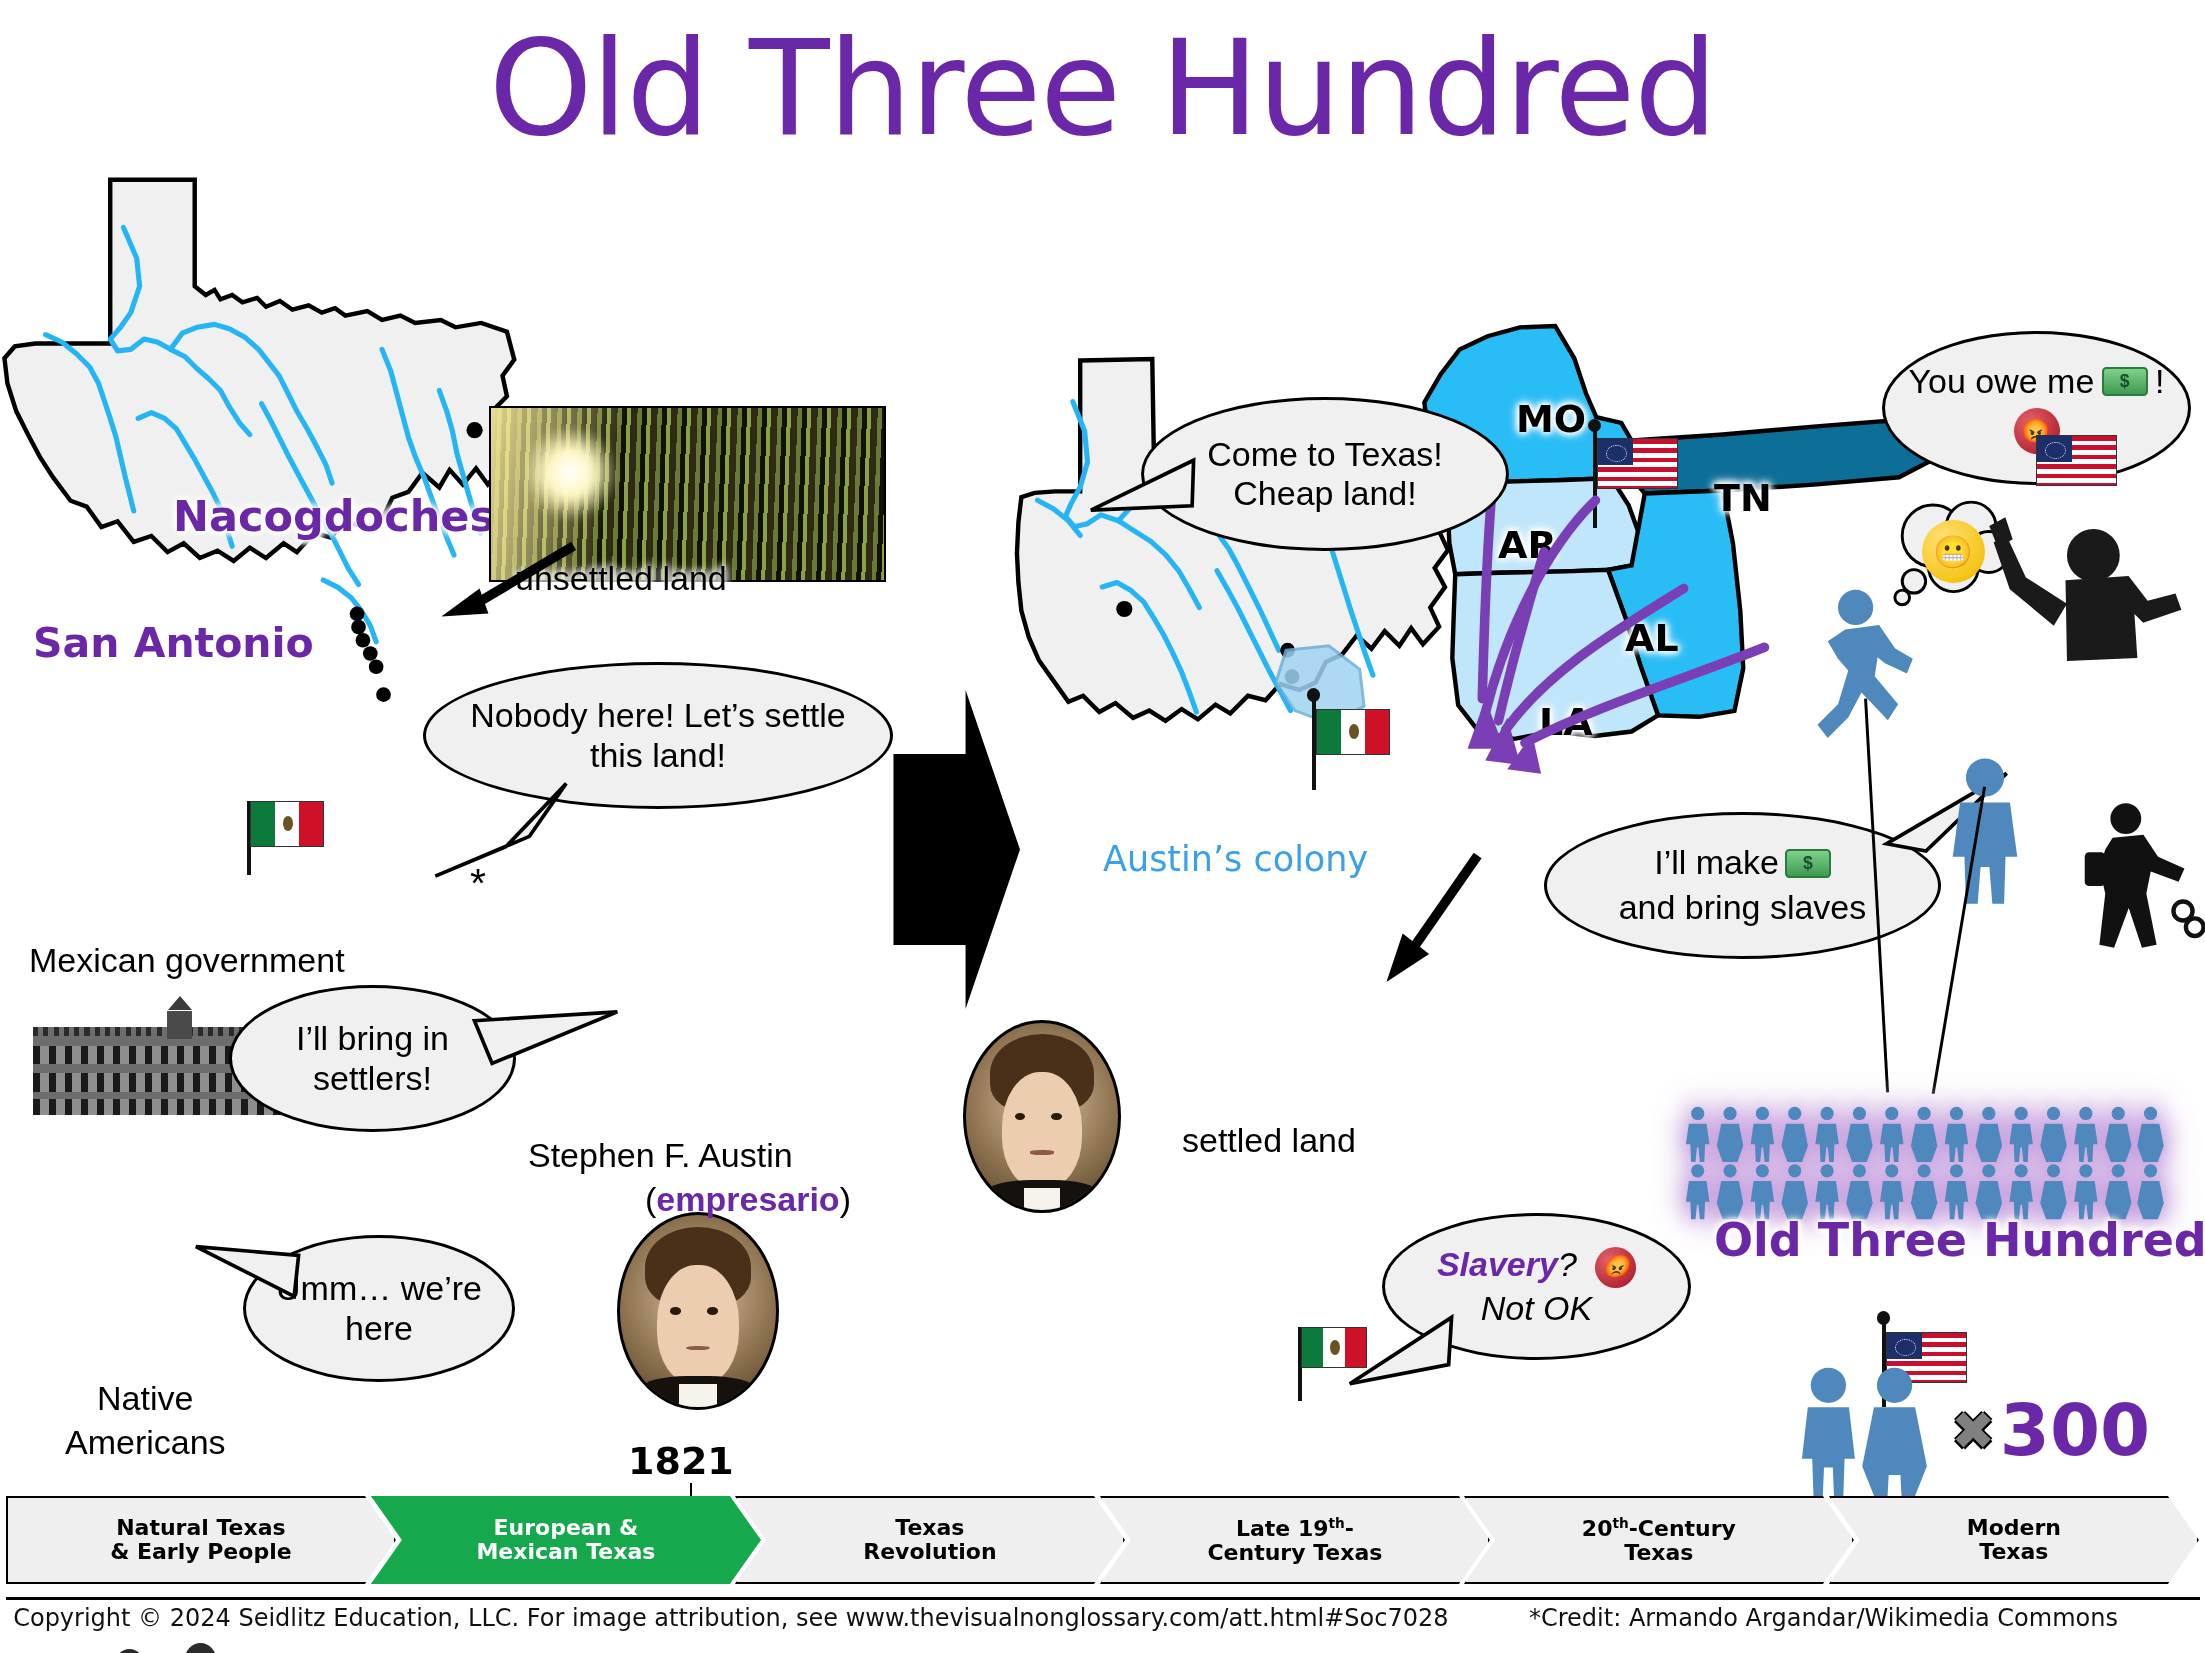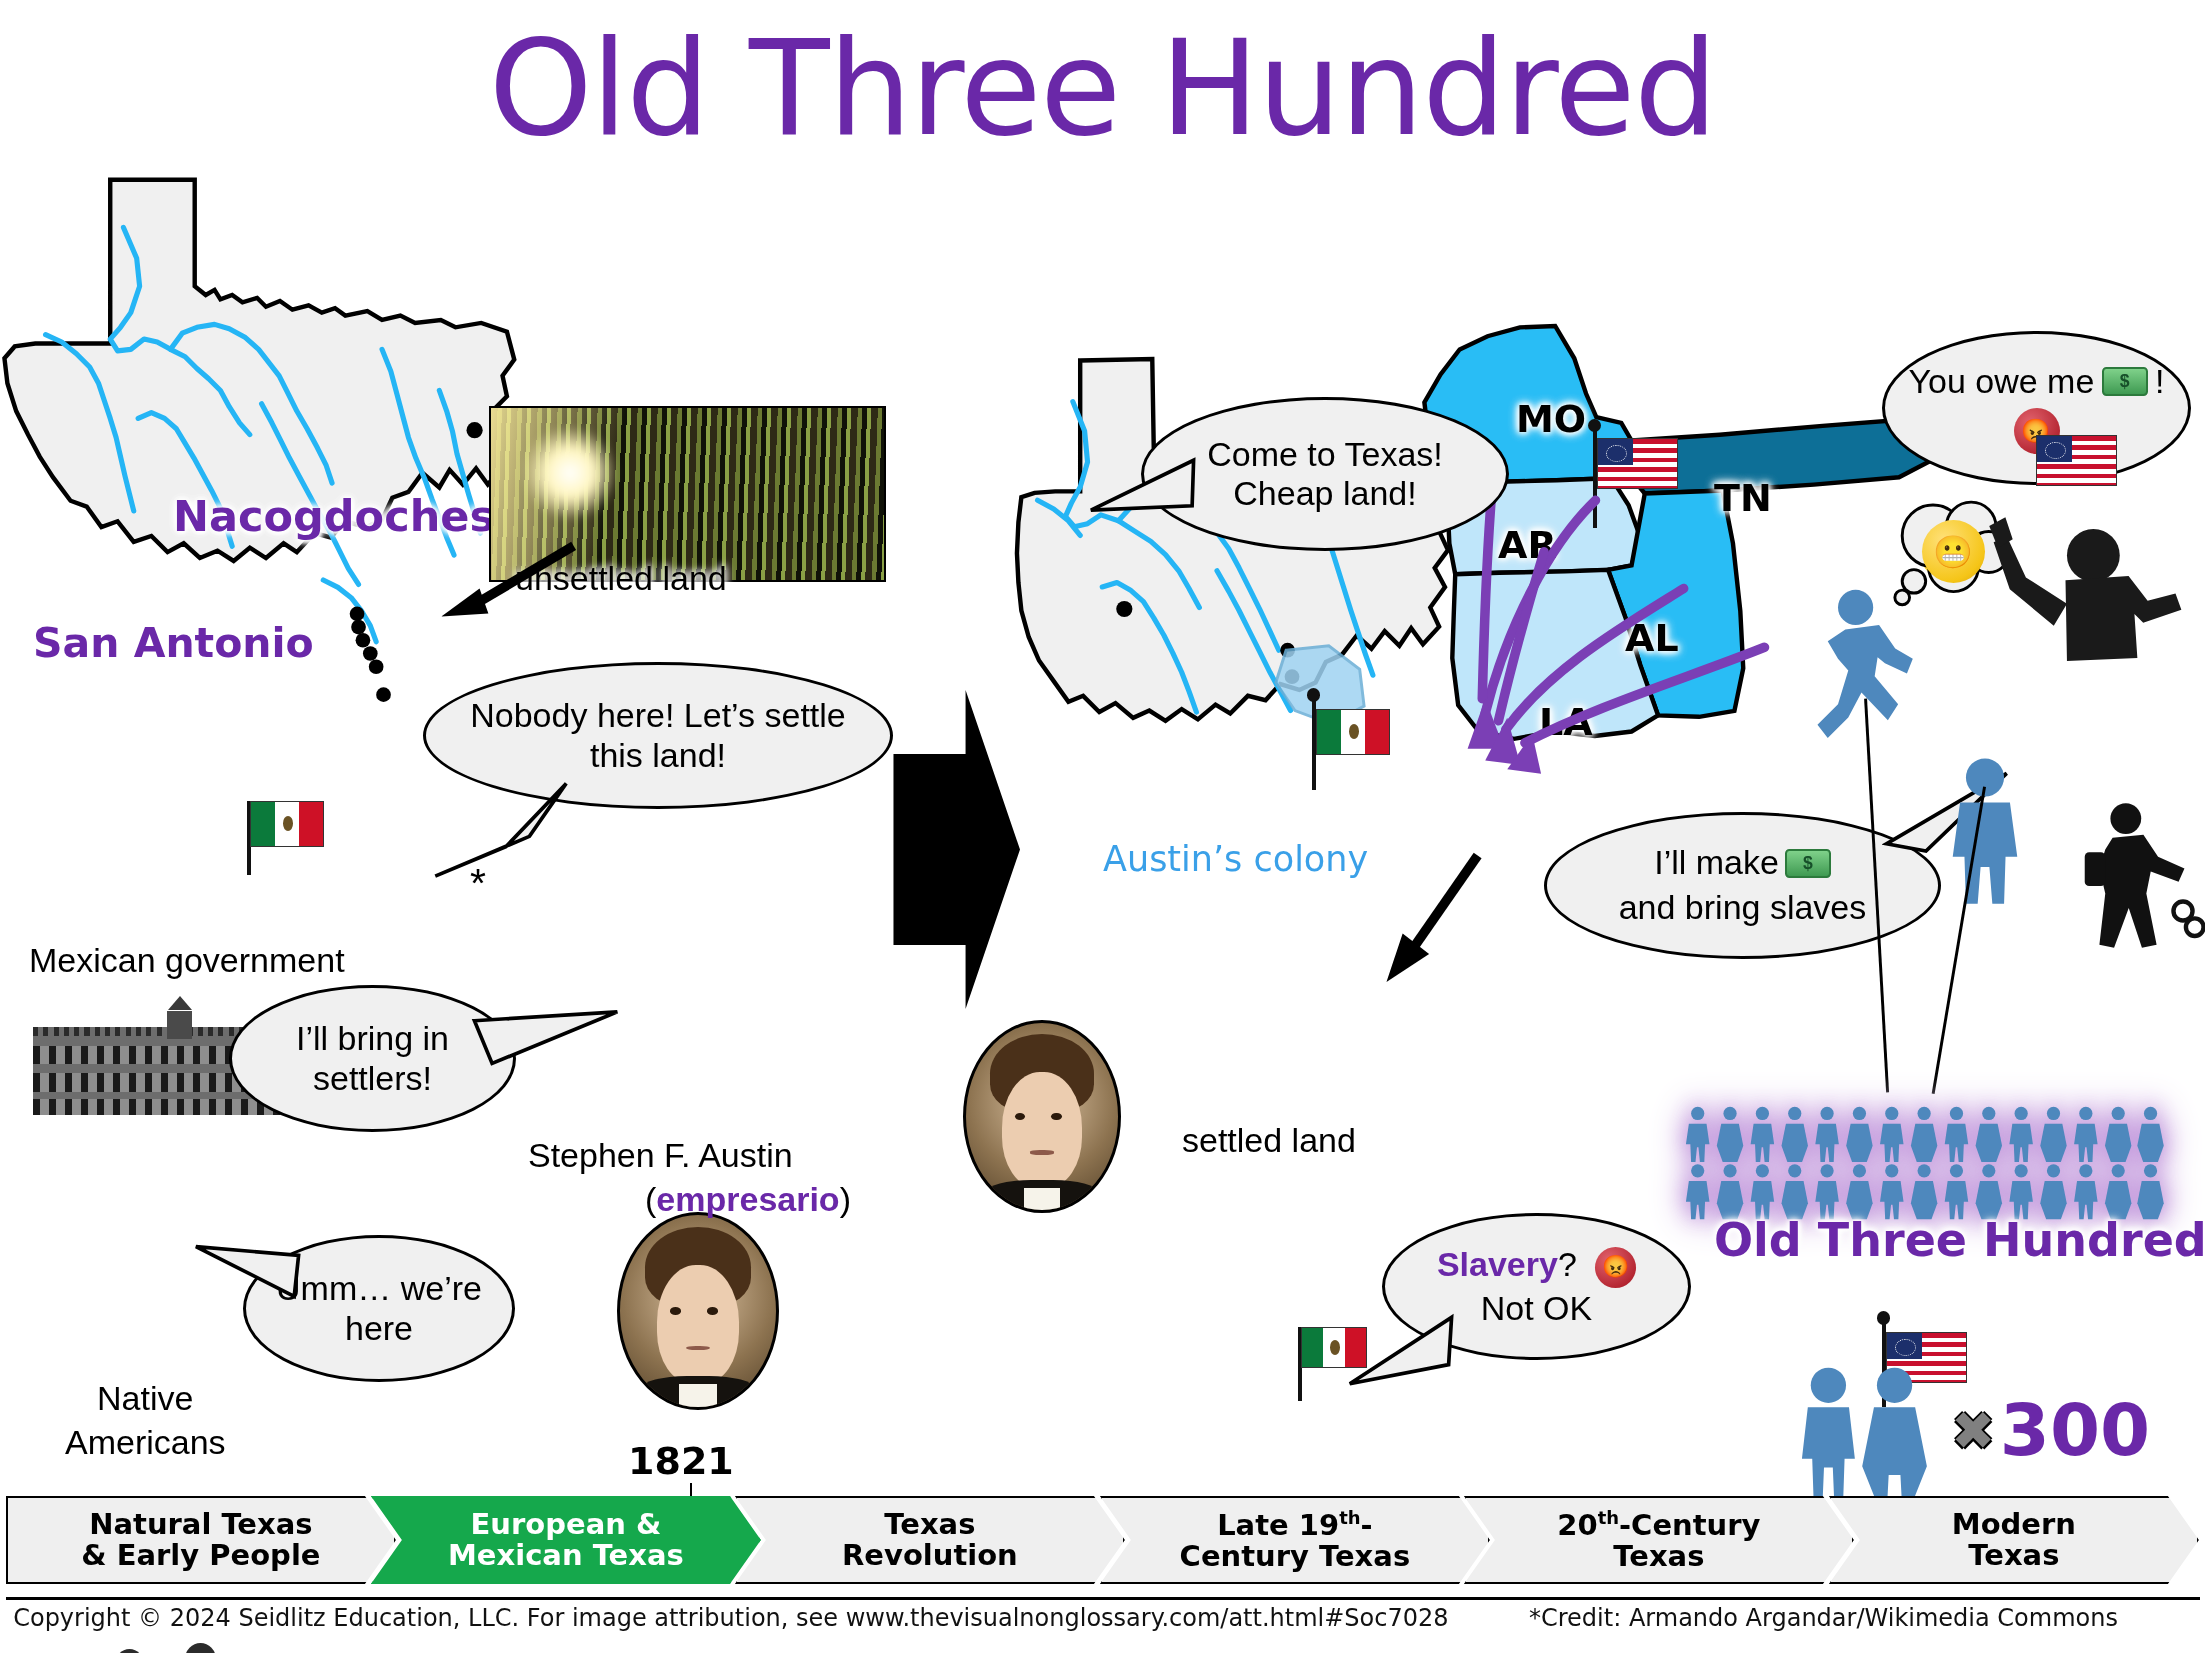--- a/index.html
+++ b/index.html
@@ -143,21 +143,21 @@
 
   
   .mig-arrow { fill:none; stroke:#7b3fb5; stroke-width:13; stroke-linecap:round; }
 
   
   #timeline { left:5.9px; top:1496px; width:2194px; height:88px; }
   .tl-seg {
     position:absolute; top:0; height:88px;
     background:#efefef; border:2.9px solid #000;
     display:flex; align-items:center; justify-content:center;
-    text-align:center; font-weight:bold; font-size:29px; line-height:1.08;
+    text-align:center; font-weight:bold; font-size:22px; line-height:1.08;
     font-family:"DejaVu Sans", sans-serif;
     clip-path: polygon(0 0, calc(100% - 31px) 0, 100% 50%, calc(100% - 31px) 100%, 0 100%, 31px 50%);
   }
   .tl-seg.first { clip-path: polygon(0 0, calc(100% - 31px) 0, 100% 50%, calc(100% - 31px) 100%, 0 100%); }
   .tl-seg.active { background:#15a84c; color:#fff; border-color:#15a84c; }
   .tl-seg sup { font-size:0.62em; }
 
   #year1821 { font-family:"DejaVu Sans", sans-serif; font-weight:bold; font-size:38px; color:#000; }
   #year-tick { background:#000; width:2.2px; }
 
@@ -551,21 +551,21 @@
       <path d="M6 56 L62 56 L78 136 L58 186 L44 186 L42 148 L26 148 L24 186 L10 186 L-10 136 Z"></path>
       </g>
   </g>
 </svg>
 <div class="abs" style="left:1951px; top:1388px; display:flex; align-items:center; gap:4.4px;">
   <span style="font-size:53px; color:#808080; font-weight:bold; font-family:'DejaVu Sans',sans-serif;
                text-shadow:1.5px 1.5px 0 #000,-1.5px -1.5px 0 #000,1.5px -1.5px 0 #000,-1.5px 1.5px 0 #000;">✖</span>
   <span style="font-size:72px; color:#6a28a8; font-weight:bold; font-family:'DejaVu Sans',sans-serif;">300</span>
 </div>
 
-<div class="abs bubble" style="left:1382px; top:1213px; width:309px; height:147px;">
+<div class="abs bubble" style="left:1382px; top:1213px; width:309px; height:147px;font-style:italic;">
   <div style="text-align:center; line-height:1.2;">
     <div>
       <span class="caption-purple" style="font-size:34px;">Slavery</span><span>?</span>
       <span class="emoji-circle angry" style="display:inline-flex; width:41px; height:41px; font-size:22px; vertical-align:middle; margin-left:8.8px;">😡</span>
     </div>
     <div>Not OK</div>
   </div>
 </div>
 <svg class="abs" style="left:1338px; top:1307px;" width="118" height="96" viewBox="0 0 160 130">
   <path d="M154 14 L16 104 L150 78 Z" fill="#f0f0f0" stroke="#000" stroke-width="5"></path>

